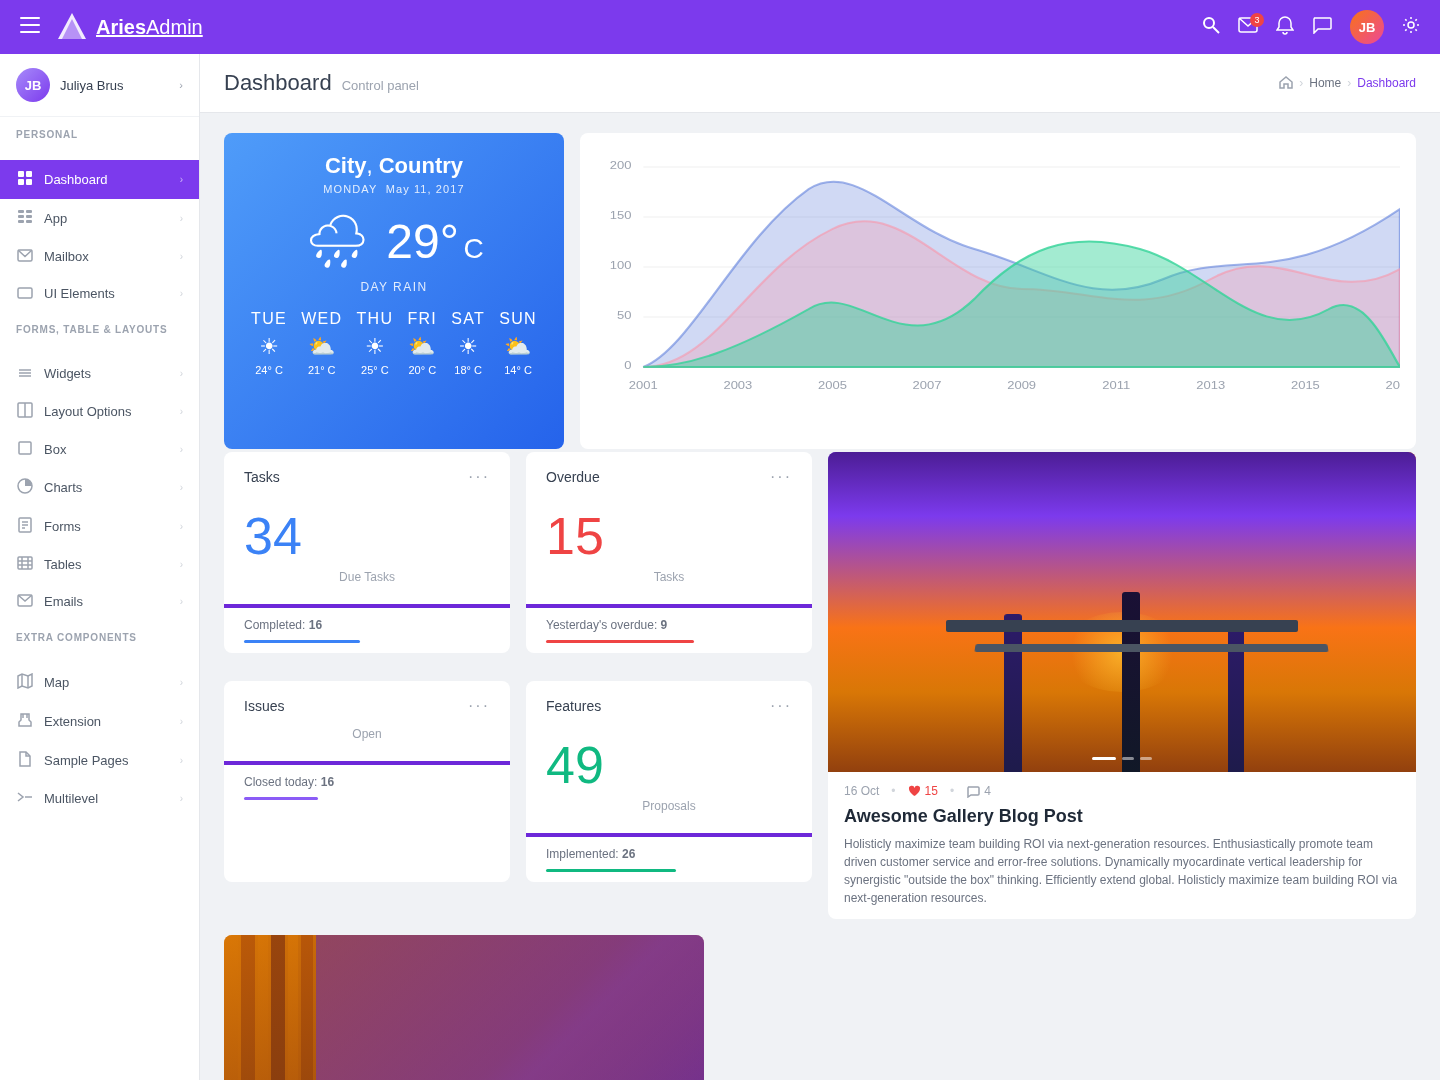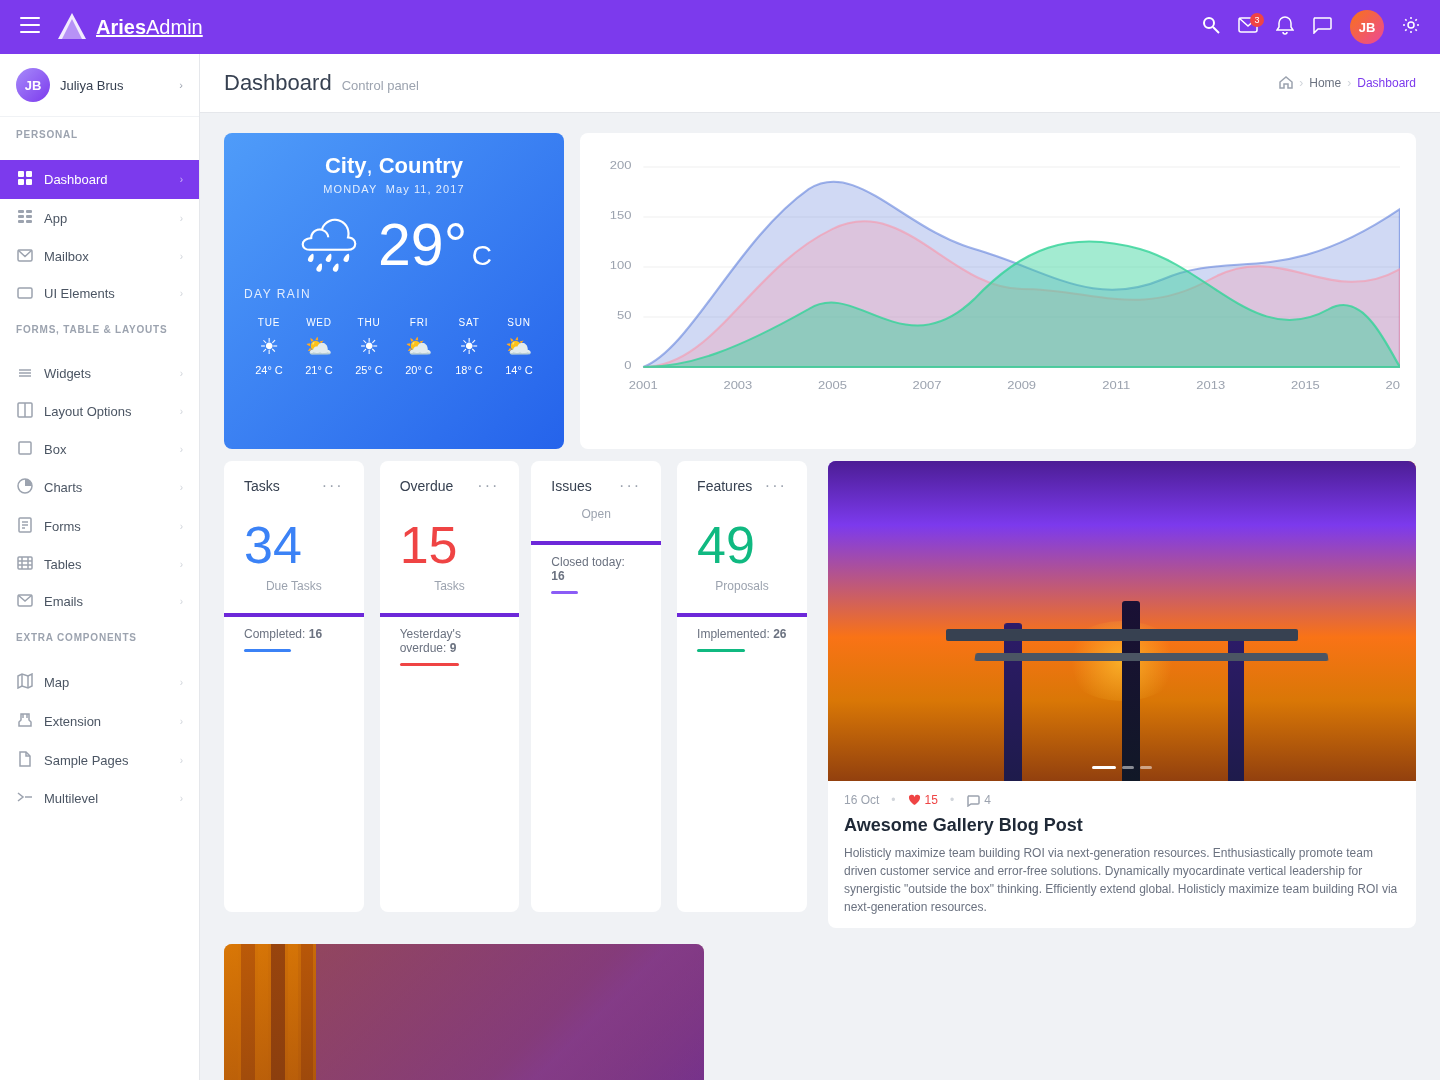--- a/index.html
+++ b/index.html
@@ -104,41 +104,41 @@
     .page-title { font-size: 22px; font-weight: 400; color: #374151; }
     .page-subtitle { font-size: 13px; color: #9ca3af; }
     .breadcrumb { display: flex; align-items: center; gap: 6px; font-size: 12px; color: #9ca3af; }
     .breadcrumb-sep { color: #d1d5db; }
     .breadcrumb-current { color: #7c3aed; }
 
     
     .content { padding: 20px 24px; }
 
     
-    .top-row { display: flex; gap: 16px; margin-bottom: 12px; }
+    .top-row { display: flex; gap: 16px; margin-bottom: 3px; }
 
     
     .weather-widget {
       background: linear-gradient(135deg, #4f9cf9 0%, #2563eb 100%);
       border-radius: 8px;
       padding: 20px;
       color: white;
       width: 340px;
       flex-shrink: 0;
     }
     .weather-location { text-align: center; font-size: 22px; font-weight: 300; margin-bottom: 4px; }
     .weather-location span { font-weight: 700; }
     .weather-date { text-align: center; font-size: 11px; letter-spacing: 0.1em; margin-bottom: 16px; color: rgba(255,255,255,0.85); }
     .weather-main { display: flex; align-items: center; justify-content: center; gap: 16px; margin-bottom: 8px; }
     .weather-icon-big { font-size: 52px; }
-    .weather-temp { font-size: 59px; font-weight: 300; }
-    .weather-type { font-size: 12px; letter-spacing: 0.12em; color: rgba(255,255,255,0.85); margin-bottom: 16px; }
+    .weather-temp { font-size: 48px; font-weight: 300; }
+    .weather-type { text-align: center; font-size: 12px; letter-spacing: 0.12em; color: rgba(255,255,255,0.85); margin-bottom: 16px; }
     .weather-forecast { display: flex; justify-content: space-around; }
     .weather-day { text-align: center; }
-    .weather-day-name { font-size: 10px; letter-spacing: 0.08em; margin-bottom: 6px; }
+    .weather-day-name { font-size: 16px; letter-spacing: 0.08em; margin-bottom: 6px; }
     .weather-day-icon { font-size: 22px; margin-bottom: 4px; }
     .weather-day-temp { font-size: 11px; }
 
     
     .chart-widget {
       background: white;
       border-radius: 8px;
       flex: 1;
       padding: 16px;
       overflow: hidden;
@@ -581,21 +581,21 @@
             <text x="520" y="240" font-size="11" fill="#9ca3af" text-anchor="middle">2013</text>
             <text x="600" y="240" font-size="11" fill="#9ca3af" text-anchor="middle">2015</text>
             <text x="680" y="240" font-size="11" fill="#9ca3af" text-anchor="middle">2017</text>
           </svg>
         </div>
 
       </div>
 
       <div style="display: flex; gap: 16px; margin-bottom: 16px;">
 
-        <div style="display: flex; gap: 12px; flex: 1;">
+        <div style="display: flex; flex-direction: column; gap: 12px; flex: 1;">
 
           <div class="stats-row">
 
             <div class="stat-card">
               <div class="stat-card-top">
                 <div class="stat-card-header">
                   <span class="stat-card-title">Tasks</span>
                   <span class="stat-card-menu">···</span>
                 </div>
                 <div class="stat-card-number tasks-num">34</div>

